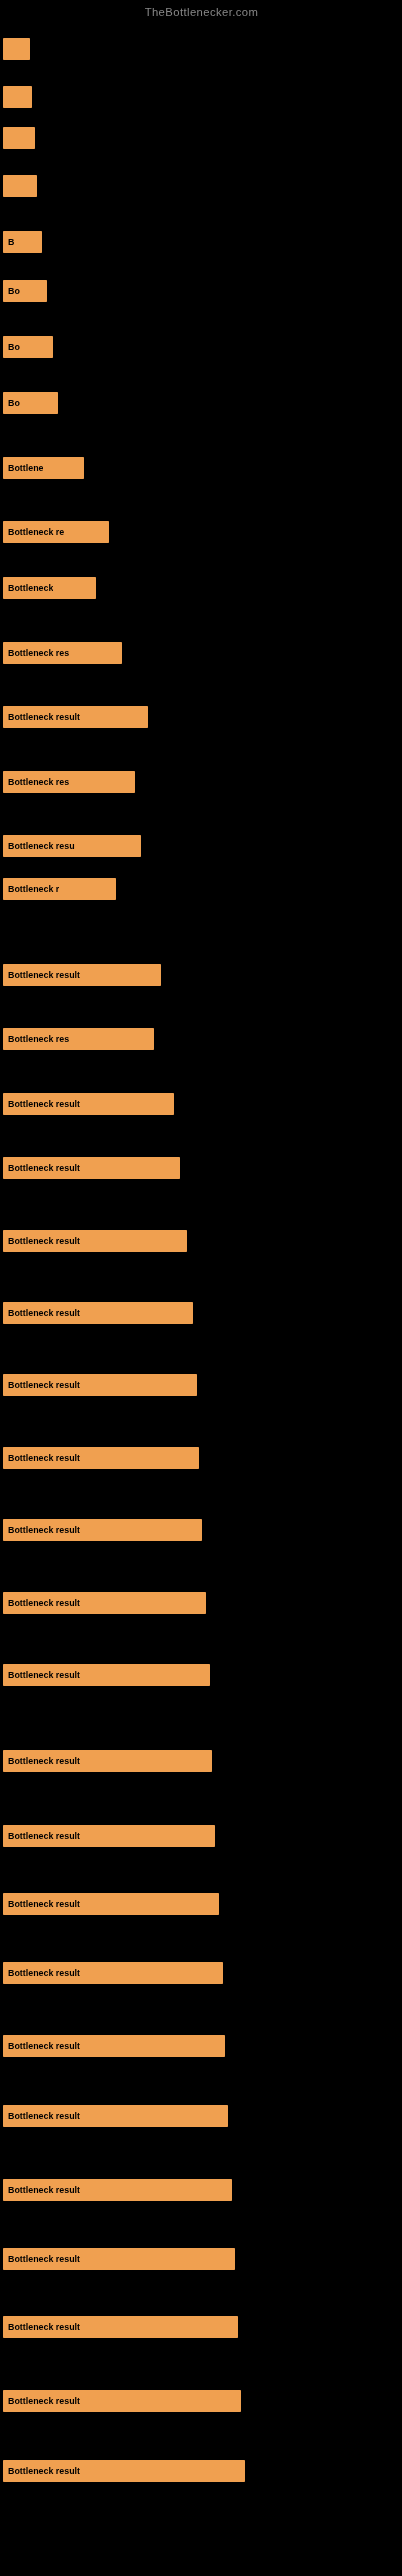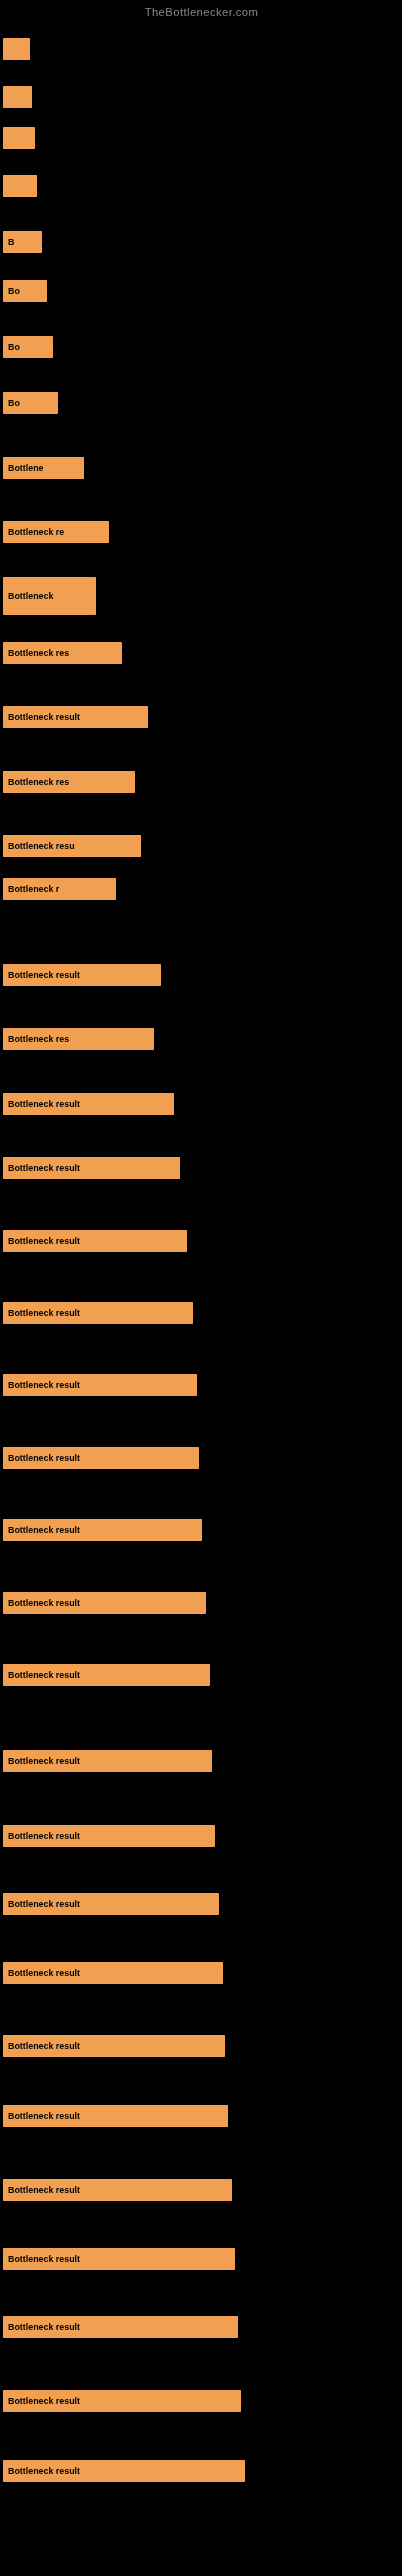--- a/index.html
+++ b/index.html
@@ -70,21 +70,21 @@
       <div style="background-color: rgb(240, 160, 80); height: 22.5px; display: flex; align-items: center; padding-left: 4.8px; border-radius: 0.8px; text-align: right;">
         <span style="color: rgb(0, 0, 0); font-size: 8.9px; font-weight: bold; white-space: nowrap; overflow: hidden; text-overflow: ellipsis; font-family: Arial, sans-serif;">Bottlene</span>
       </div>
     </div>
     <div style="position: absolute; top: 499px; left: 3.2px; width: 106px; min-width: 64px;">
       <div style="background-color: rgb(240, 160, 80); height: 22.5px; display: flex; align-items: center; padding-left: 4.8px; border-radius: 0.8px;">
         <span style="color: rgb(0, 0, 0); font-size: 8.9px; font-weight: bold; white-space: nowrap; overflow: hidden; text-overflow: ellipsis; font-family: Arial, sans-serif;">Bottleneck re</span>
       </div>
     </div>
     <div style="position: absolute; top: 555px; left: 3.2px; width: 93px; min-width: 56px;">
-      <div style="background-color: rgb(240, 160, 80); height: 38px; display: flex; align-items: center; padding-left: 4.8px; border-radius: 0.8px;">
+      <div style="background-color: rgb(240, 160, 80); height: 22px; display: flex; align-items: center; padding-left: 4.8px; border-radius: 0.8px;">
         <span style="color: rgb(0, 0, 0); font-size: 8.9px; font-weight: bold; white-space: nowrap; overflow: hidden; text-overflow: ellipsis; font-family: Arial, sans-serif;">Bottleneck</span>
       </div>
     </div>
     <div style="position: absolute; top: 620px; left: 3.2px; width: 119px; min-width: 72px;">
       <div style="background-color: rgb(240, 160, 80); height: 22.5px; display: flex; align-items: center; padding-left: 4.8px; border-radius: 0.8px;">
         <span style="color: rgb(0, 0, 0); font-size: 8.9px; font-weight: bold; white-space: nowrap; overflow: hidden; text-overflow: ellipsis; font-family: Arial, sans-serif;">Bottleneck res</span>
       </div>
     </div>
     <div style="position: absolute; top: 684px; left: 3.2px; width: 145px; min-width: 89px;">
       <div style="background-color: rgb(240, 160, 80); height: 22.5px; display: flex; align-items: center; padding-left: 4.8px; border-radius: 0.8px;">

